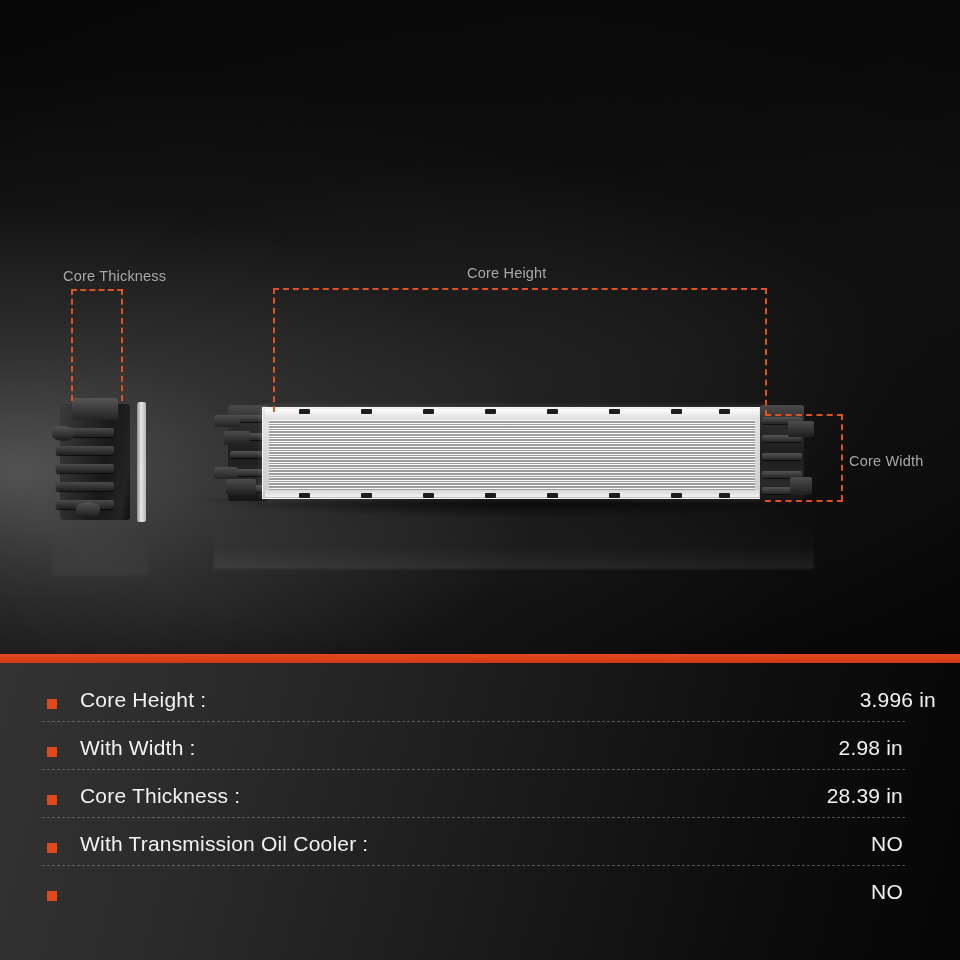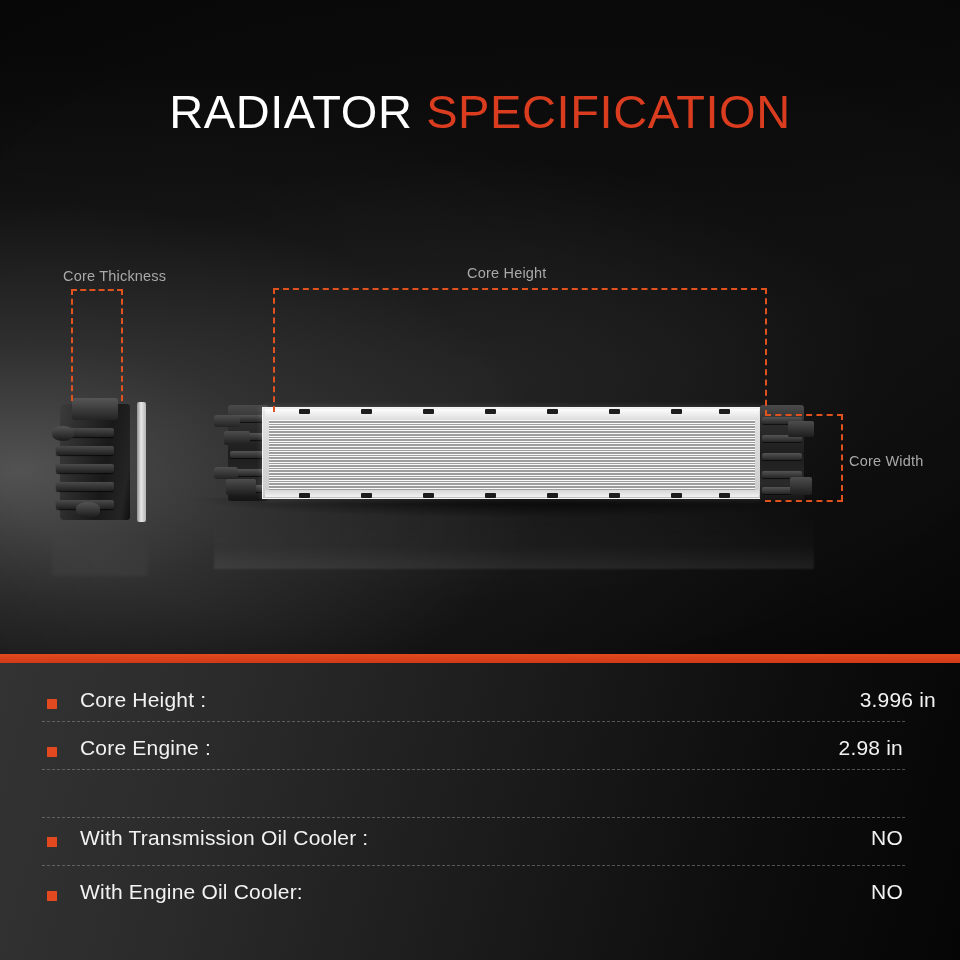--- a/index.html
+++ b/index.html
@@ -196,47 +196,48 @@
     <div class="dash dash-h" id="cw-top"></div>
     <div class="dash dash-h" id="cw-bot"></div>
     <div class="dash dash-v" id="cw-r"></div>
 
     <div class="dlabel" id="lbl-thick">Core Thickness</div>
     <div class="dlabel" id="lbl-height">Core Height</div>
     <div class="dlabel" id="lbl-width">Core Width</div>
 
     <div class="hero-vignette"></div>
 
-    <div class="title" style="top:88px">
-      <span class="t1">RADIATOR </span><span class="t2">SPECIFICATION</span>
-    </div>
   </div>
 
   <div class="divider"></div>
 
   <div class="specs" id="spec-table">
       <div class="spec-row" style="top: 17px; padding-left: 33px;">
         <span class="bullet"></span>
         <span class="spec-label">Core Height :</span>
         <span class="spec-value">3.996 in</span>
       </div>
       <div class="spec-sep" style="top: 58px;"></div>
       <div class="spec-row" style="top: 65px;">
         <span class="bullet"></span>
-        <span class="spec-label">Core Engine :</span>
+        <span class="spec-label">With Width :</span>
         <span class="spec-value">2.98 in</span>
       </div>
       <div class="spec-sep" style="top: 106px;"></div>
+      <div class="spec-row" style="top: 113px;">
+        <span class="bullet"></span>
+        <span class="spec-label">Core Thickness :</span>
+        <span class="spec-value">28.39 in</span>
+      </div>
       <div class="spec-sep" style="top: 154px;"></div>
-      <div class="spec-row" style="top: 155px;">
+      <div class="spec-row" style="top: 161px;">
         <span class="bullet"></span>
         <span class="spec-label">With Transmission Oil Cooler :</span>
         <span class="spec-value">NO</span>
       </div>
       <div class="spec-sep" style="top: 202px;"></div>
       <div class="spec-row" style="top: 209px;">
         <span class="bullet"></span>
-        <span class="spec-label">With Engine Oil Cooler:</span>
         <span class="spec-value">NO</span>
       </div>
     </div>
 
 </div>
 
 </body></html>

